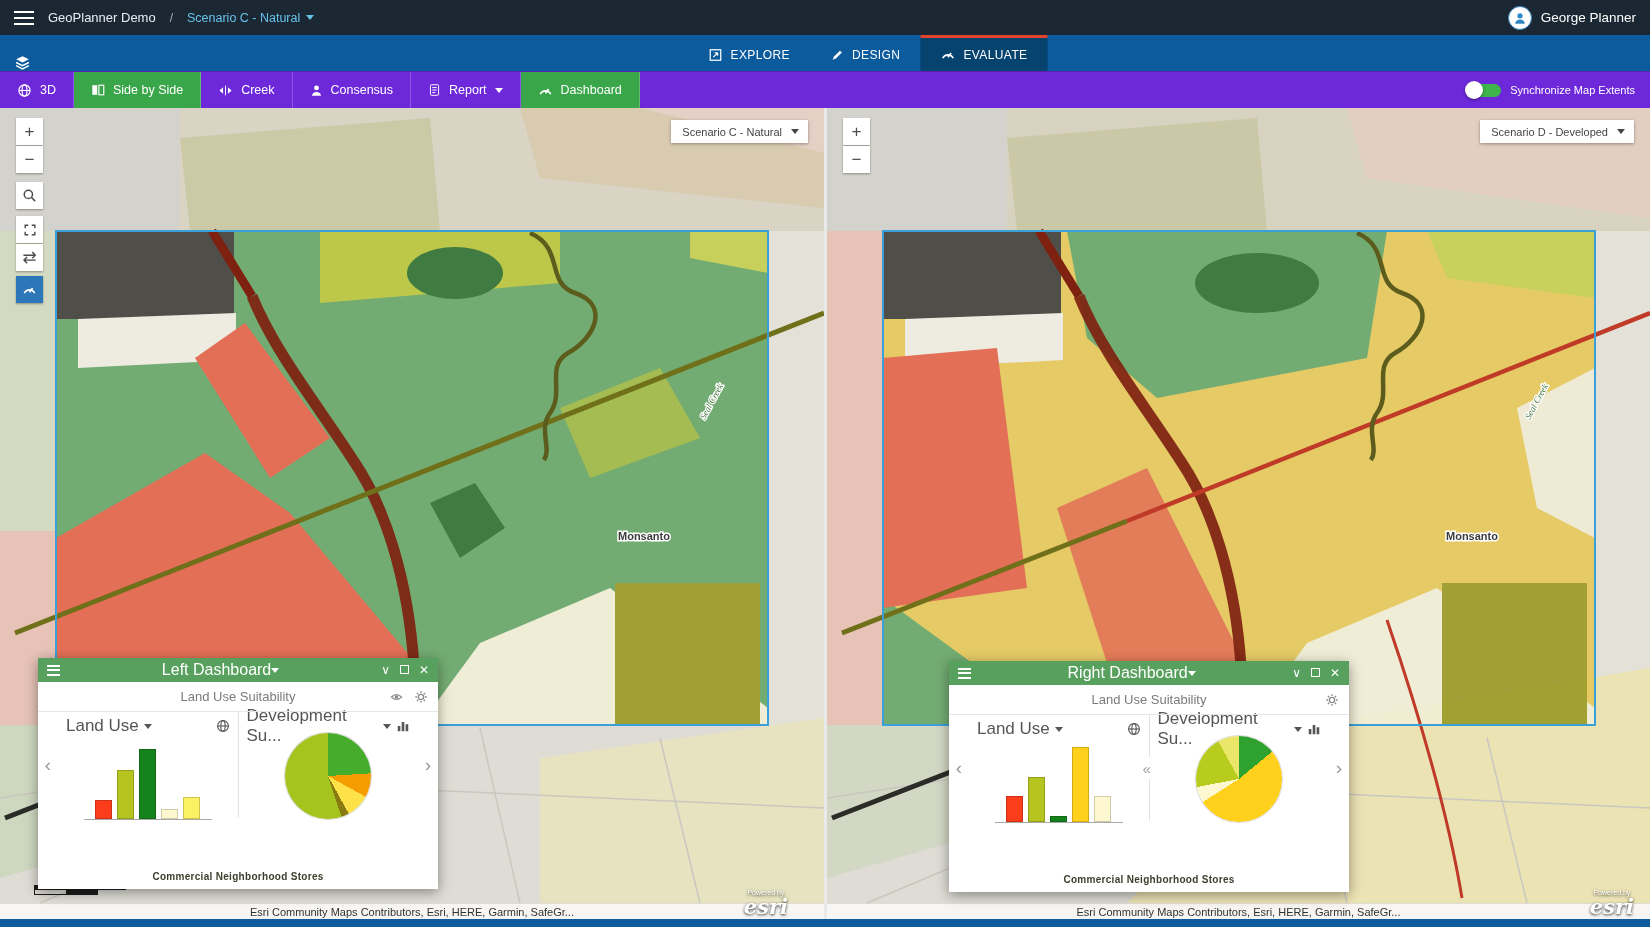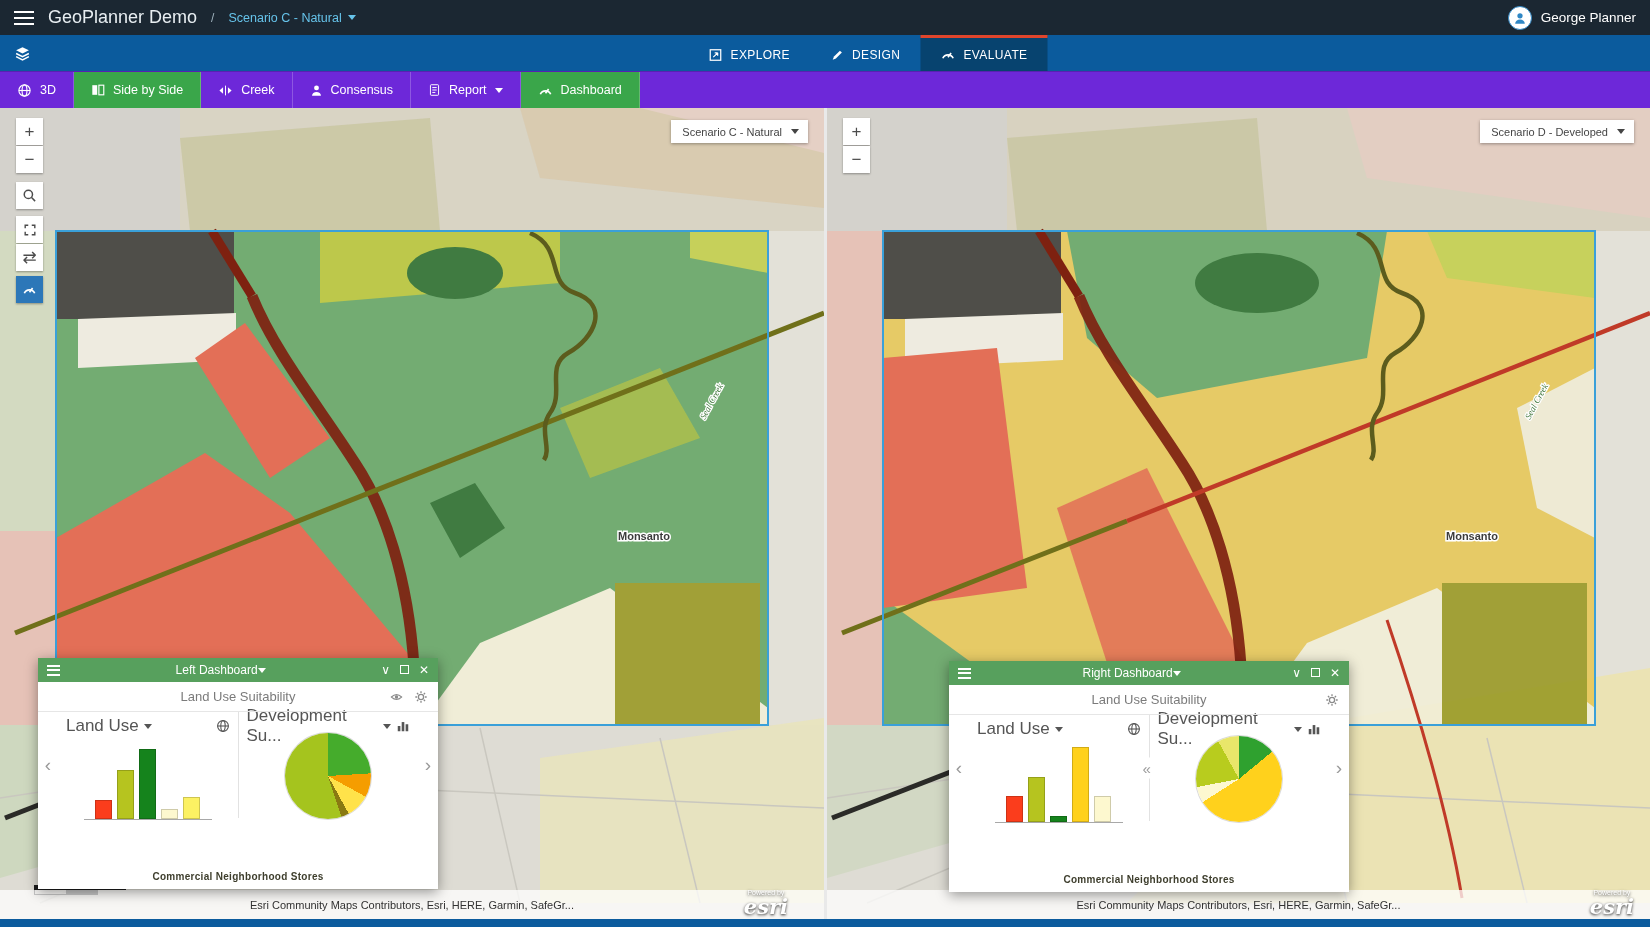--- a/index.html
+++ b/index.html
@@ -4,30 +4,30 @@
 <style>
   * { margin:0; padding:0; box-sizing:border-box; }
   html,body { width:1650px; height:927px; overflow:hidden; background:#e3e1d8;
     font-family:"Liberation Sans", sans-serif; }
 
   
   .topbar { height:35px; background:#1b2732; display:flex; align-items:center;
     padding:0 14px; gap:14px; color:#fff; }
   .hamburger { width:20px; cursor:pointer; }
   .hamburger span { display:block; height:2px; background:#fff; margin:4px 0; }
-  .crumb { font-size:18px; color:#e8eef2; }
+  .crumb { font-size:13px; color:#e8eef2; }
   .crumb-sep { color:#9fb2bd; font-size:12px; }
   .crumb-link { color:#66c3ea; font-size:12.5px; display:flex; align-items:center; gap:6px; cursor:pointer; }
   .userbox { margin-left:auto; display:flex; align-items:center; gap:9px; cursor:pointer; }
   .avatar { width:24px; height:24px; border-radius:50%; background:#fff; display:flex;
     align-items:center; justify-content:center; border:1.5px solid #2f87c5; }
   .username { font-size:13.5px; color:#fff; }
 
   
-  .tabbar { height:36px; background:#0b5b9d; position:relative; display:flex; align-items:center; }
+  .tabbar { height:36px; background:#0b5b9d; position:relative; display:flex; align-items:flex-end; }
   .layers-btn { width:44px; display:flex; align-items:center; justify-content:center; color:#fff; cursor:pointer; }
   .tabs { position:absolute; left:868px; top:0; height:100%; transform:translateX(-50%);
     display:flex; align-items:stretch; }
   .tab { display:flex; align-items:center; gap:8px; padding:0 20px; color:#fff;
     font-size:12px; letter-spacing:.4px; cursor:pointer; border-top:3px solid transparent; }
   .tab.active { background:#07436f; border-top:3px solid #e0452c; }
 
   
   .toolbar { height:37px; background:#6d28d9; display:flex; align-items:stretch;
     border-top:1px solid rgba(0,0,0,.18); }
@@ -53,21 +53,21 @@
     align-items:center; justify-content:center; font-size:17px; box-shadow:0 1px 2px rgba(0,0,0,.35); cursor:pointer; }
   .mbtn.active { background:#2c77b8; color:#fff; }
 
   .scenario { position:absolute; top:12px; right:16px; height:23px; background:#fff;
     display:flex; align-items:center; gap:9px; padding:0 9px 0 11px; font-size:11px;
     color:#444; box-shadow:0 1px 3px rgba(0,0,0,.35); cursor:pointer; z-index:4; white-space:nowrap; }
 
   .caret { width:0; height:0; border-left:4px solid transparent; border-right:4px solid transparent;
     border-top:5px solid currentColor; display:inline-block; }
 
-  .attrib { position:absolute; left:0; right:0; bottom:0; height:29px; background:rgba(255,255,255,.75);
+  .attrib { position:absolute; left:0; right:0; bottom:0; height:15px; background:rgba(255,255,255,.75);
     font-size:11px; color:#323232; display:flex; align-items:center; justify-content:center; z-index:3; }
   .esrilogo { position:absolute; bottom:2px; z-index:4; color:#fff; text-align:center;
     line-height:1; text-shadow:0 1px 3px rgba(0,0,0,.85); }
   .map.left .esrilogo { right:36px; }
   .map.right .esrilogo { right:16px; }
   .powered { font-size:7px; display:block; }
   .esriword { font-size:21px; font-weight:bold; font-style:italic; font-family:"DejaVu Serif", serif; }
 
   .scalebar { position:absolute; left:34px; bottom:24px; z-index:3; }
   .sb1 { width:92px; height:5px; border:1px solid #1c1c1c;
@@ -76,21 +76,21 @@
     background:linear-gradient(90deg,transparent 0 50%,#1c1c1c 50%); }
 
   
   .dash-panel { position:absolute; width:400px; height:231px; background:#fff;
     box-shadow:0 3px 12px rgba(0,0,0,.4); display:flex; flex-direction:column; z-index:5; }
   .dash-panel.leftp  { left:38px;  bottom:30px; }
   .dash-panel.rightp { left:122px; bottom:27px; }
   .dp-header { height:24px; background:#57a05d; color:#fff; display:flex; align-items:center;
     padding:0 9px; gap:8px; flex:none; }
   .dp-burger span { display:block; width:13px; height:2px; background:#fff; margin:2.5px 0; }
-  .dp-title { flex:1; text-align:center; font-size:12px; display:flex; align-items:center;
+  .dp-title { flex:1; text-align:center; font-size:16px; display:flex; align-items:center;
     justify-content:center; cursor:pointer; }
   .dp-winbtns { display:flex; align-items:center; gap:10px; }
   .dp-win { cursor:pointer; font-size:12px; line-height:1; }
   .maxbox { width:9px; height:9px; border:1.5px solid #fff; display:inline-block; }
   .dp-sub { height:30px; border-bottom:1px solid #e6e6e6; display:flex; align-items:center;
     justify-content:center; color:#7b7b7b; font-size:13px; position:relative; flex:none; }
   .dp-subicons { position:absolute; right:10px; display:flex; gap:10px; color:#8b8b8b; align-items:center; }
   .dp-charts { flex:1; display:flex; align-items:stretch; min-height:0; }
   .dp-nav { width:20px; display:flex; align-items:center; justify-content:center;
     color:#9a9a9a; font-size:19px; cursor:pointer; user-select:none; }
@@ -215,20 +215,26 @@
     </svg>
     <span>Report</span>
     <span class="caret"></span>
   </div>
   <div class="tbtn green">
     <svg class="icon" width="15" height="15" viewBox="0 0 16 16" fill="none" stroke="#fff" stroke-width="1.8">
       <path d="M2.5 12 A6 6 0 0 1 13.5 12"></path>
         <line x1="8" y1="11" x2="11.3" y2="6.4"></line>
     </svg>
     <span>Dashboard</span>
+  </div>
+  <div class="sync">
+    <span class="toggle">
+        <span class="knob"></span>
+      </span>
+    <span>Synchronize Map Extents</span>
   </div>
 </div>
 
 <div class="maps">
 
   <div class="map left">
     <svg class="basemap" width="824" height="811" viewBox="0 0 824 811">
       <rect width="824" height="811" fill="#e3e1d8"></rect>
       <g>
         <rect y="0" width="824" height="123" fill="#d9d4c4"></rect>

